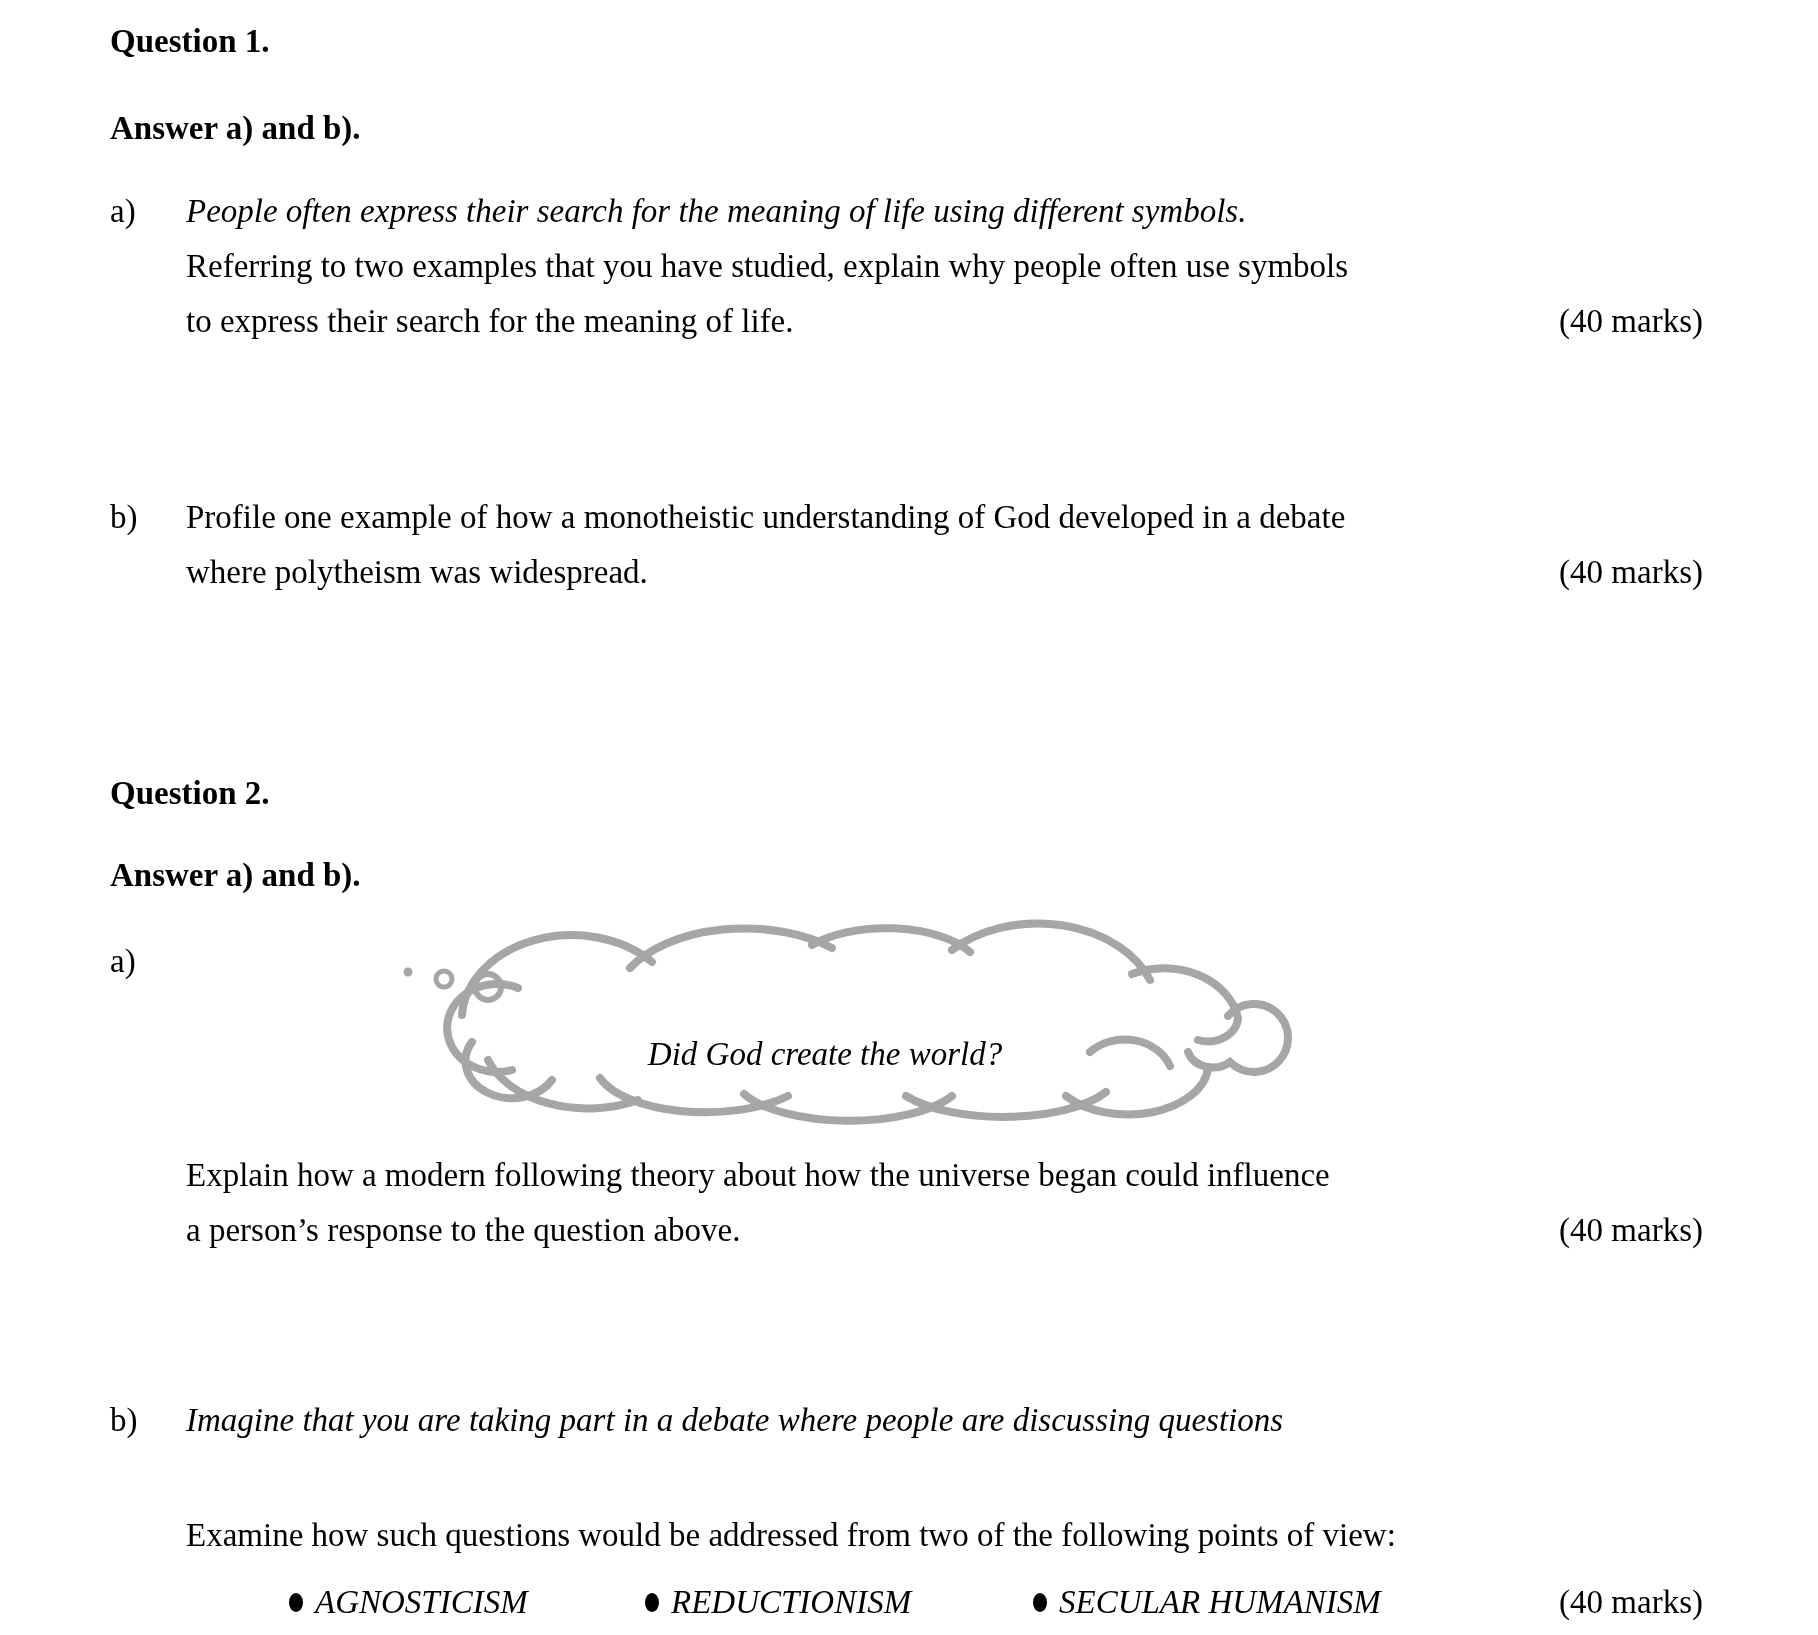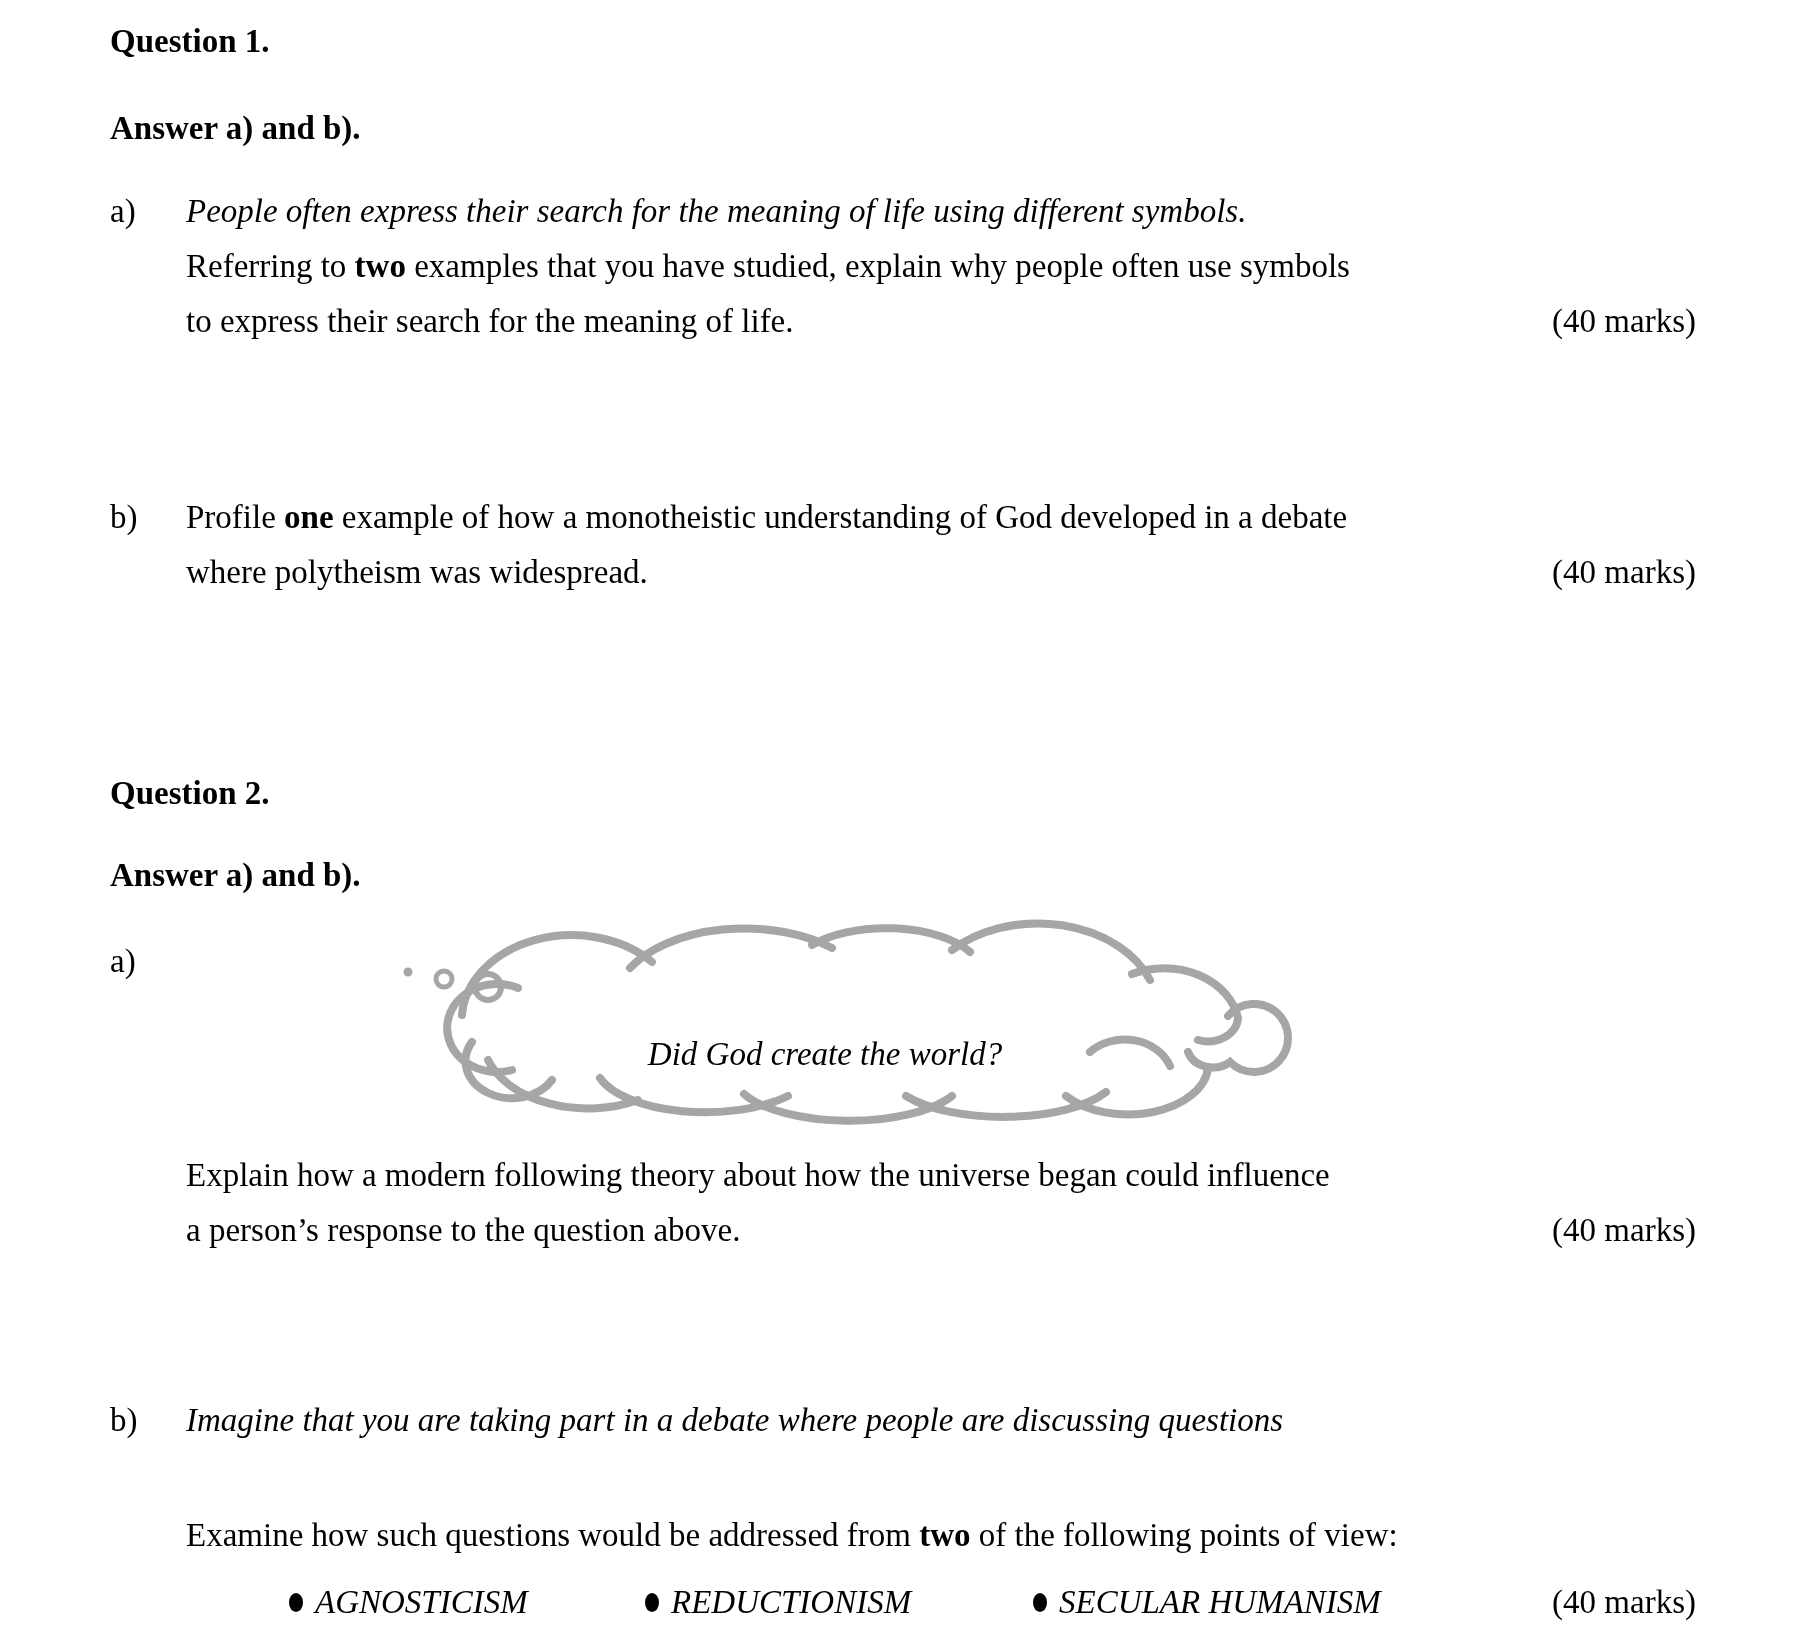--- a/index.html
+++ b/index.html
@@ -16,22 +16,22 @@
   }
   .line {
     position: absolute;
     left: 110px;
     line-height: 40px;
     white-space: nowrap;
   }
   .heading { font-weight: bold; text-align: center; }
   .body    { left: 186px; }
   .italic  { font-style: italic; }
-  .bold    { font-weight: bold; margin-top: 32px; }
-  .marks   { left: auto; right: 122px; text-align: right; }
+  .bold    { font-weight: normal; margin-top: 32px; }
+  .marks   { left: auto; right: 115px; text-align: right; }
   .options-row { left: 0; width: 100%; height: 40px; font-style: italic; }
   .option {
     position: absolute;
     top: 0;
     display: inline-flex;
     align-items: center;
     gap: 12px;
     line-height: 40px;
     white-space: nowrap;
   }

